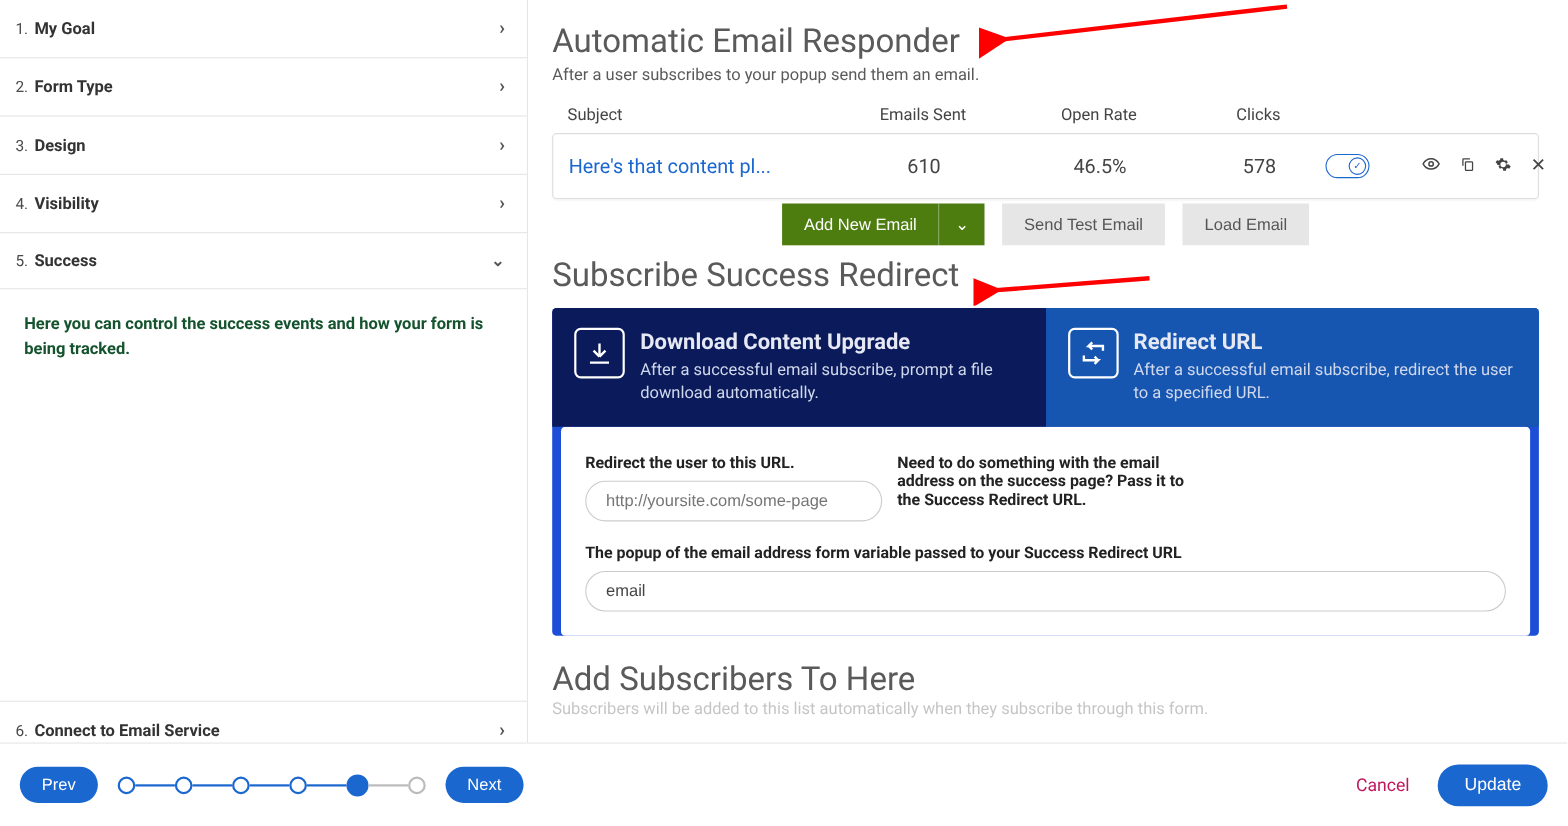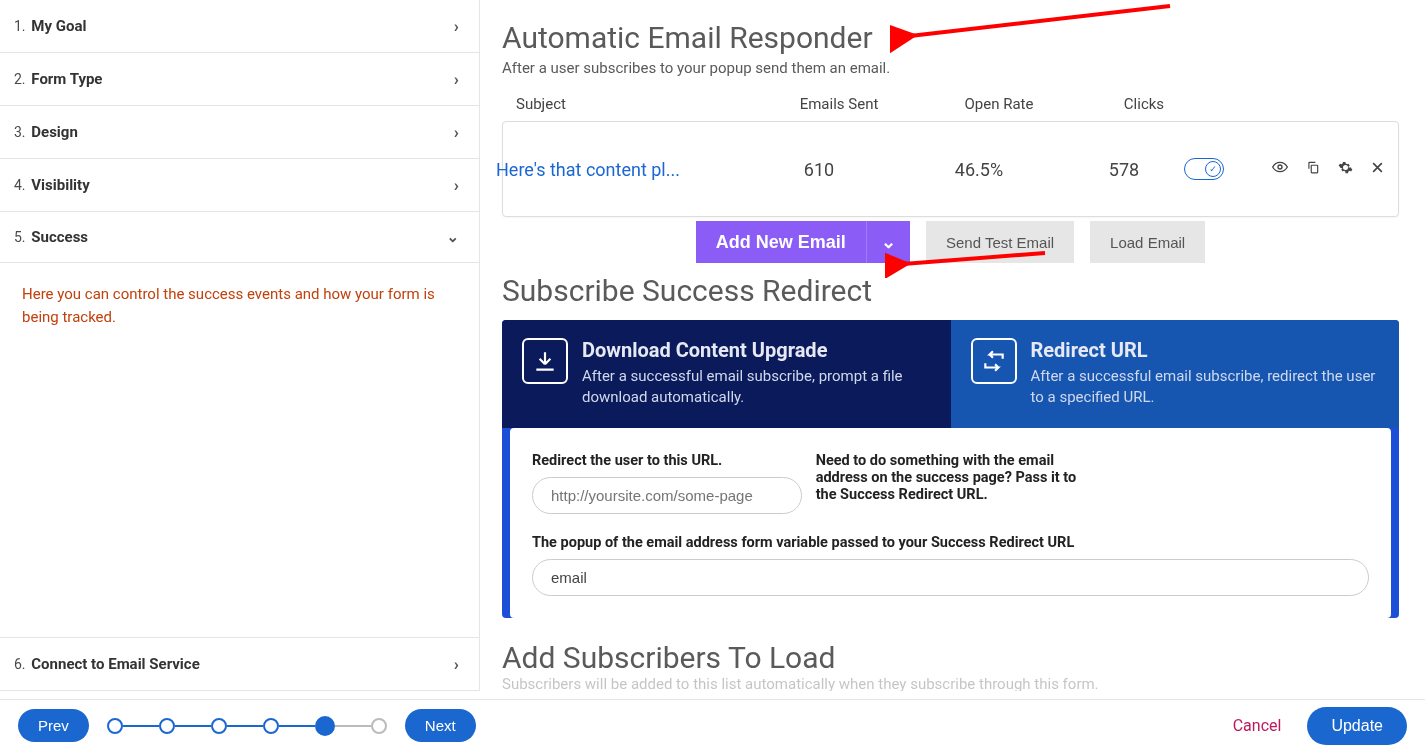--- a/index.html
+++ b/index.html
@@ -3,59 +3,59 @@
 <meta charset="utf-8">
 <style>
 * { box-sizing: border-box; margin: 0; padding: 0; }
 body { font-family: -apple-system, BlinkMacSystemFont, "Segoe UI", Roboto, "Helvetica Neue", Arial, sans-serif; color: #333; background: #fff; overflow: hidden; width: 1425px; height: 751px; position: relative; }
 .layout { display: flex; height: 691px; }
 .sidebar { width: 480px; border-right: 1px solid #e5e5e5; display: flex; flex-direction: column; }
 .sidebar-item { display: flex; align-items: center; justify-content: space-between; padding: 16px 20px 16px 14px; border-bottom: 1px solid #e5e5e5; cursor: pointer; font-size: 15px; gap: 19px; }
 .sidebar-item .num { color: #4a4a4a; margin-right: 2px; font-size: 14px; }
 .sidebar-item .label { font-weight: 700; color: #333; }
 .sidebar-item .chev { color: #555; font-size: 17px; font-weight: 700;}
-.sidebar-desc { padding: 20px 22px; color: #c2410c; font-size: 15px; line-height: 1.5; flex: 1; }
+.sidebar-desc { padding: 20px 22px; color: #14532d; font-size: 15px; line-height: 1.5; flex: 1; font-weight: bold; }
 .sidebar-bottom-item { border-top: 1px solid #e5e5e5; }
 .main { flex: 1; padding: 20px 26px 20px 22px; overflow: hidden; position: relative; }
 .section-title { font-size: 30px; color: #5a5a5a; font-weight: 400; margin-bottom: 4px; }
 .section-sub { color: #5a5a5a; font-size: 15px; margin-bottom: 18px; }
 .table-head { display: flex; padding: 0 14px 8px 14px; color: #444; font-size: 15px; }
 .col-subject { flex: 0 0 248px; }
 .col-sent { flex: 0 0 150px; text-align: center; }
 .col-open { flex: 0 0 170px; text-align: center; }
 .col-clicks { flex: 0 0 120px; text-align: center; }
 .col-actions { flex: 1; }
-.email-row { display: flex; align-items: center; background: #fff; border: 1px solid #ddd; border-radius: 4px; padding: 36px 14px; font-size: 18px; box-shadow: 0 1px 2px rgba(0,0,0,0.04); justify-content: flex-end; }
+.email-row { display: flex; align-items: center; background: #fff; border: 1px solid #ddd; border-radius: 4px; padding: 18px 14px; font-size: 18px; box-shadow: 0 1px 2px rgba(0,0,0,0.04); }
 .email-row .subj { color: #1b67d0; flex: 0 0 248px; white-space: nowrap; overflow: hidden; text-overflow: ellipsis; }
 .email-row .val { color: #444; }
 .toggle-pill { width: 40px; height: 22px; border: 1px solid #1b67d0; border-radius: 20px; display: inline-flex; align-items: center; justify-content: flex-end; padding: 0 2px; margin-right: 30px; }
 .toggle-dot { width: 16px; height: 16px; border-radius: 50%; border: 1px solid #1b67d0; display: flex; align-items: center; justify-content: center; color:#1b67d0; font-size: 9px; }
 .row-icons { display: flex; gap: 18px; color: #444; font-size: 15px; align-items: center; margin-left: auto;}
 .icon-btn { cursor: pointer; }
 .btn-row { display: flex; justify-content: center; gap: 0; margin-top: 4px; margin-bottom: 10px; }
-.btn-primary { background: #8b5cf6; color: #fff; border: none; padding: 10px 20px; font-size: 18px; font-weight: 700; cursor: pointer; }
+.btn-primary { background: #4d7c0f; color: #fff; border: none; padding: 10px 20px; font-size: 15px; font-weight: 400; cursor: pointer; }
 .btn-primary.caret { padding: 10px 14px; border-left: 1px solid rgba(255,255,255,0.2); }
 .btn-secondary { background: #e6e6e6; color: #555; border: none; padding: 10px 20px; font-size: 15px; cursor: pointer; margin-left: 16px; }
 .redirect-box { background: #1d4ed8; border-radius: 4px; margin-top: 12px; }
 .redirect-tabs { display: flex; }
 .redirect-tab { flex: 1; padding: 18px 20px 20px 20px; color: #fff; display: flex; gap: 14px; align-items: flex-start; cursor: pointer; }
 .redirect-tab.active { background: #0b1a5a; border-top-left-radius: 4px; }
 .redirect-tab:not(.active) { background: #1656b0; border-top-right-radius: 4px; }
 .tab-icon { width: 46px; height: 46px; border: 2px solid #fff; border-radius: 6px; display: flex; align-items: center; justify-content: center; flex-shrink:0; }
 .tab-title { font-size: 20px; font-weight: 700; margin-bottom: 4px; color: #e6e9f4; }
 .tab-desc { font-size: 15px; color: #d0d8ec; line-height: 1.4; }
 .redirect-body { background: #fff; margin: 0 8px 8px 8px; border-radius: 4px; padding: 24px 22px 22px 22px; display: grid; grid-template-columns: 1fr 1fr 1fr; gap: 20px 14px; }
 .field-label { font-weight: 700; font-size: 14.5px; color: #222; margin-bottom: 8px; display: block; }
 .input, .select { width: 100%; border: 1px solid #ccc; border-radius: 22px; padding: 9px 18px; font-size: 15px; color: #444; background: #fff; }
 .select { appearance: none; background-image: none; }
 .select-wrap { position: relative; }
 .select-wrap::after { content: "⌄"; position: absolute; right: 16px; top: 7px; color: #666; font-size: 16px; pointer-events:none; }
 .full-span { grid-column: 1 / -1; }
 .section-title2 { font-size: 30px; color: #5a5a5a; font-weight: 400; margin-top: 22px; }
-.footer { position: absolute; bottom: 0; left: 0; right: 0; height: 52px; border-top: 1px solid #e5e5e5; display: flex; align-items: center; padding: 0 18px; background: #fff; }
+.footer { position: absolute; bottom: 0; left: 0; right: 0; height: 76px; border-top: 1px solid #e5e5e5; display: flex; align-items: center; padding: 0 18px; background: #fff; }
 .pill-btn { background: #1b67d0; color: #fff; border: none; border-radius: 20px; padding: 8px 20px; font-size: 15px; cursor: pointer; }
 .pill-btn.big { padding: 10px 24px; font-size: 16px;}
 .steps { display: flex; align-items: center; margin: 0 18px; }
 .step-dot { width: 16px; height: 16px; border: 2px solid #1b67d0; border-radius: 50%; background: #fff; }
 .step-dot.filled { background: #1b67d0; width: 20px; height: 20px; }
 .step-dot.empty { border-color: #bbb; }
 .step-line { width: 36px; height: 2px; background: #1b67d0; }
 .step-line.gray{ background:#bbb; }
 .cancel-link { margin-left: auto; color: #be185d; font-size: 16px; margin-right: 26px; cursor: pointer; }
 .arrow-annot { position: absolute; pointer-events: none; }
@@ -181,21 +181,21 @@
         <div>
           <label class="field-label">Need to do something with the email address on the success page? Pass it to the Success Redirect URL.</label>
         </div>
         <div class="full-span">
           <label class="field-label">The popup of the email address form variable passed to your Success Redirect URL</label>
           <input class="input" value="email" style="">
         </div>
       </div>
     </div>
 
-    <h2 class="section-title2">Add Subscribers To Load</h2>
+    <h2 class="section-title2">Add Subscribers To Here</h2>
     <div class="section-sub" style="opacity:.35">Subscribers will be added to this list automatically when they subscribe through this form.</div>
 
     <svg class="arrow-annot" style="left:410px; top:0px;" width="300" height="60">
       <defs>
           <marker id="ah1" markerWidth="10" markerHeight="10" refX="2" refY="5" orient="auto">
             <path d="M10 0 L0 5 L10 10 z" fill="#ff0000"></path>
           </marker>
         </defs>
       <line x1="280" y1="6" x2="20" y2="36" stroke="#ff0000" stroke-width="4" marker-end="url(#ah1)"></line>
     </svg>

